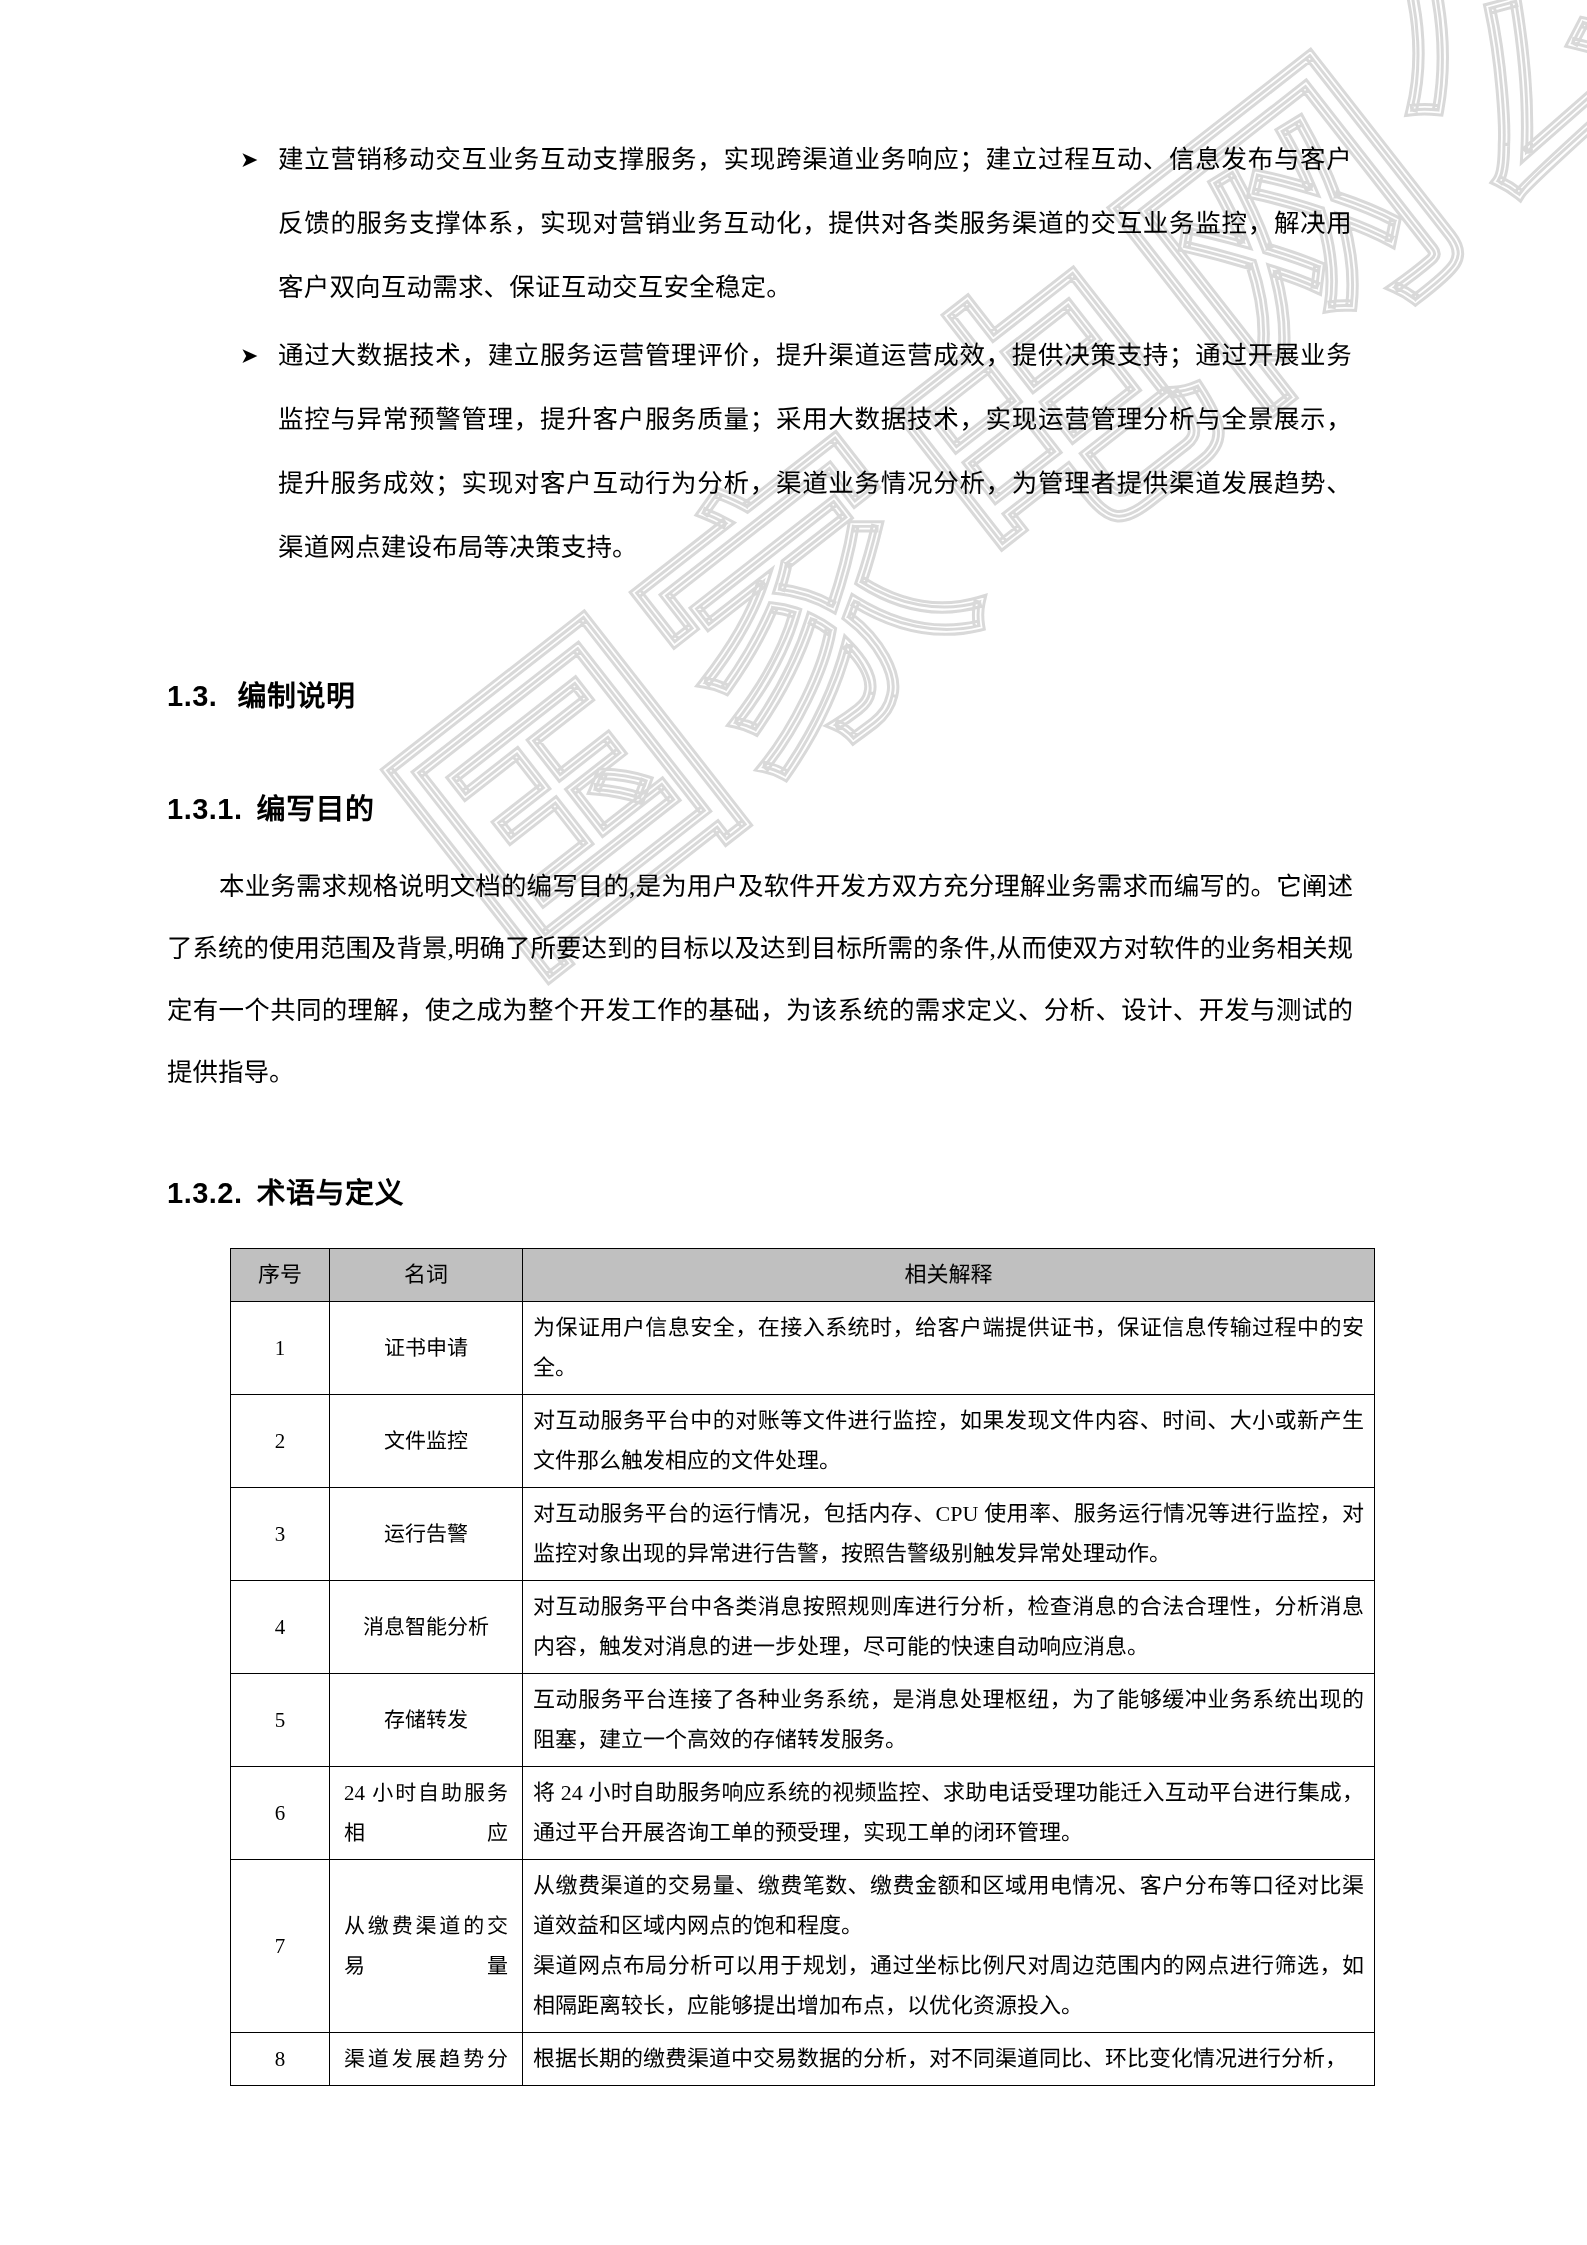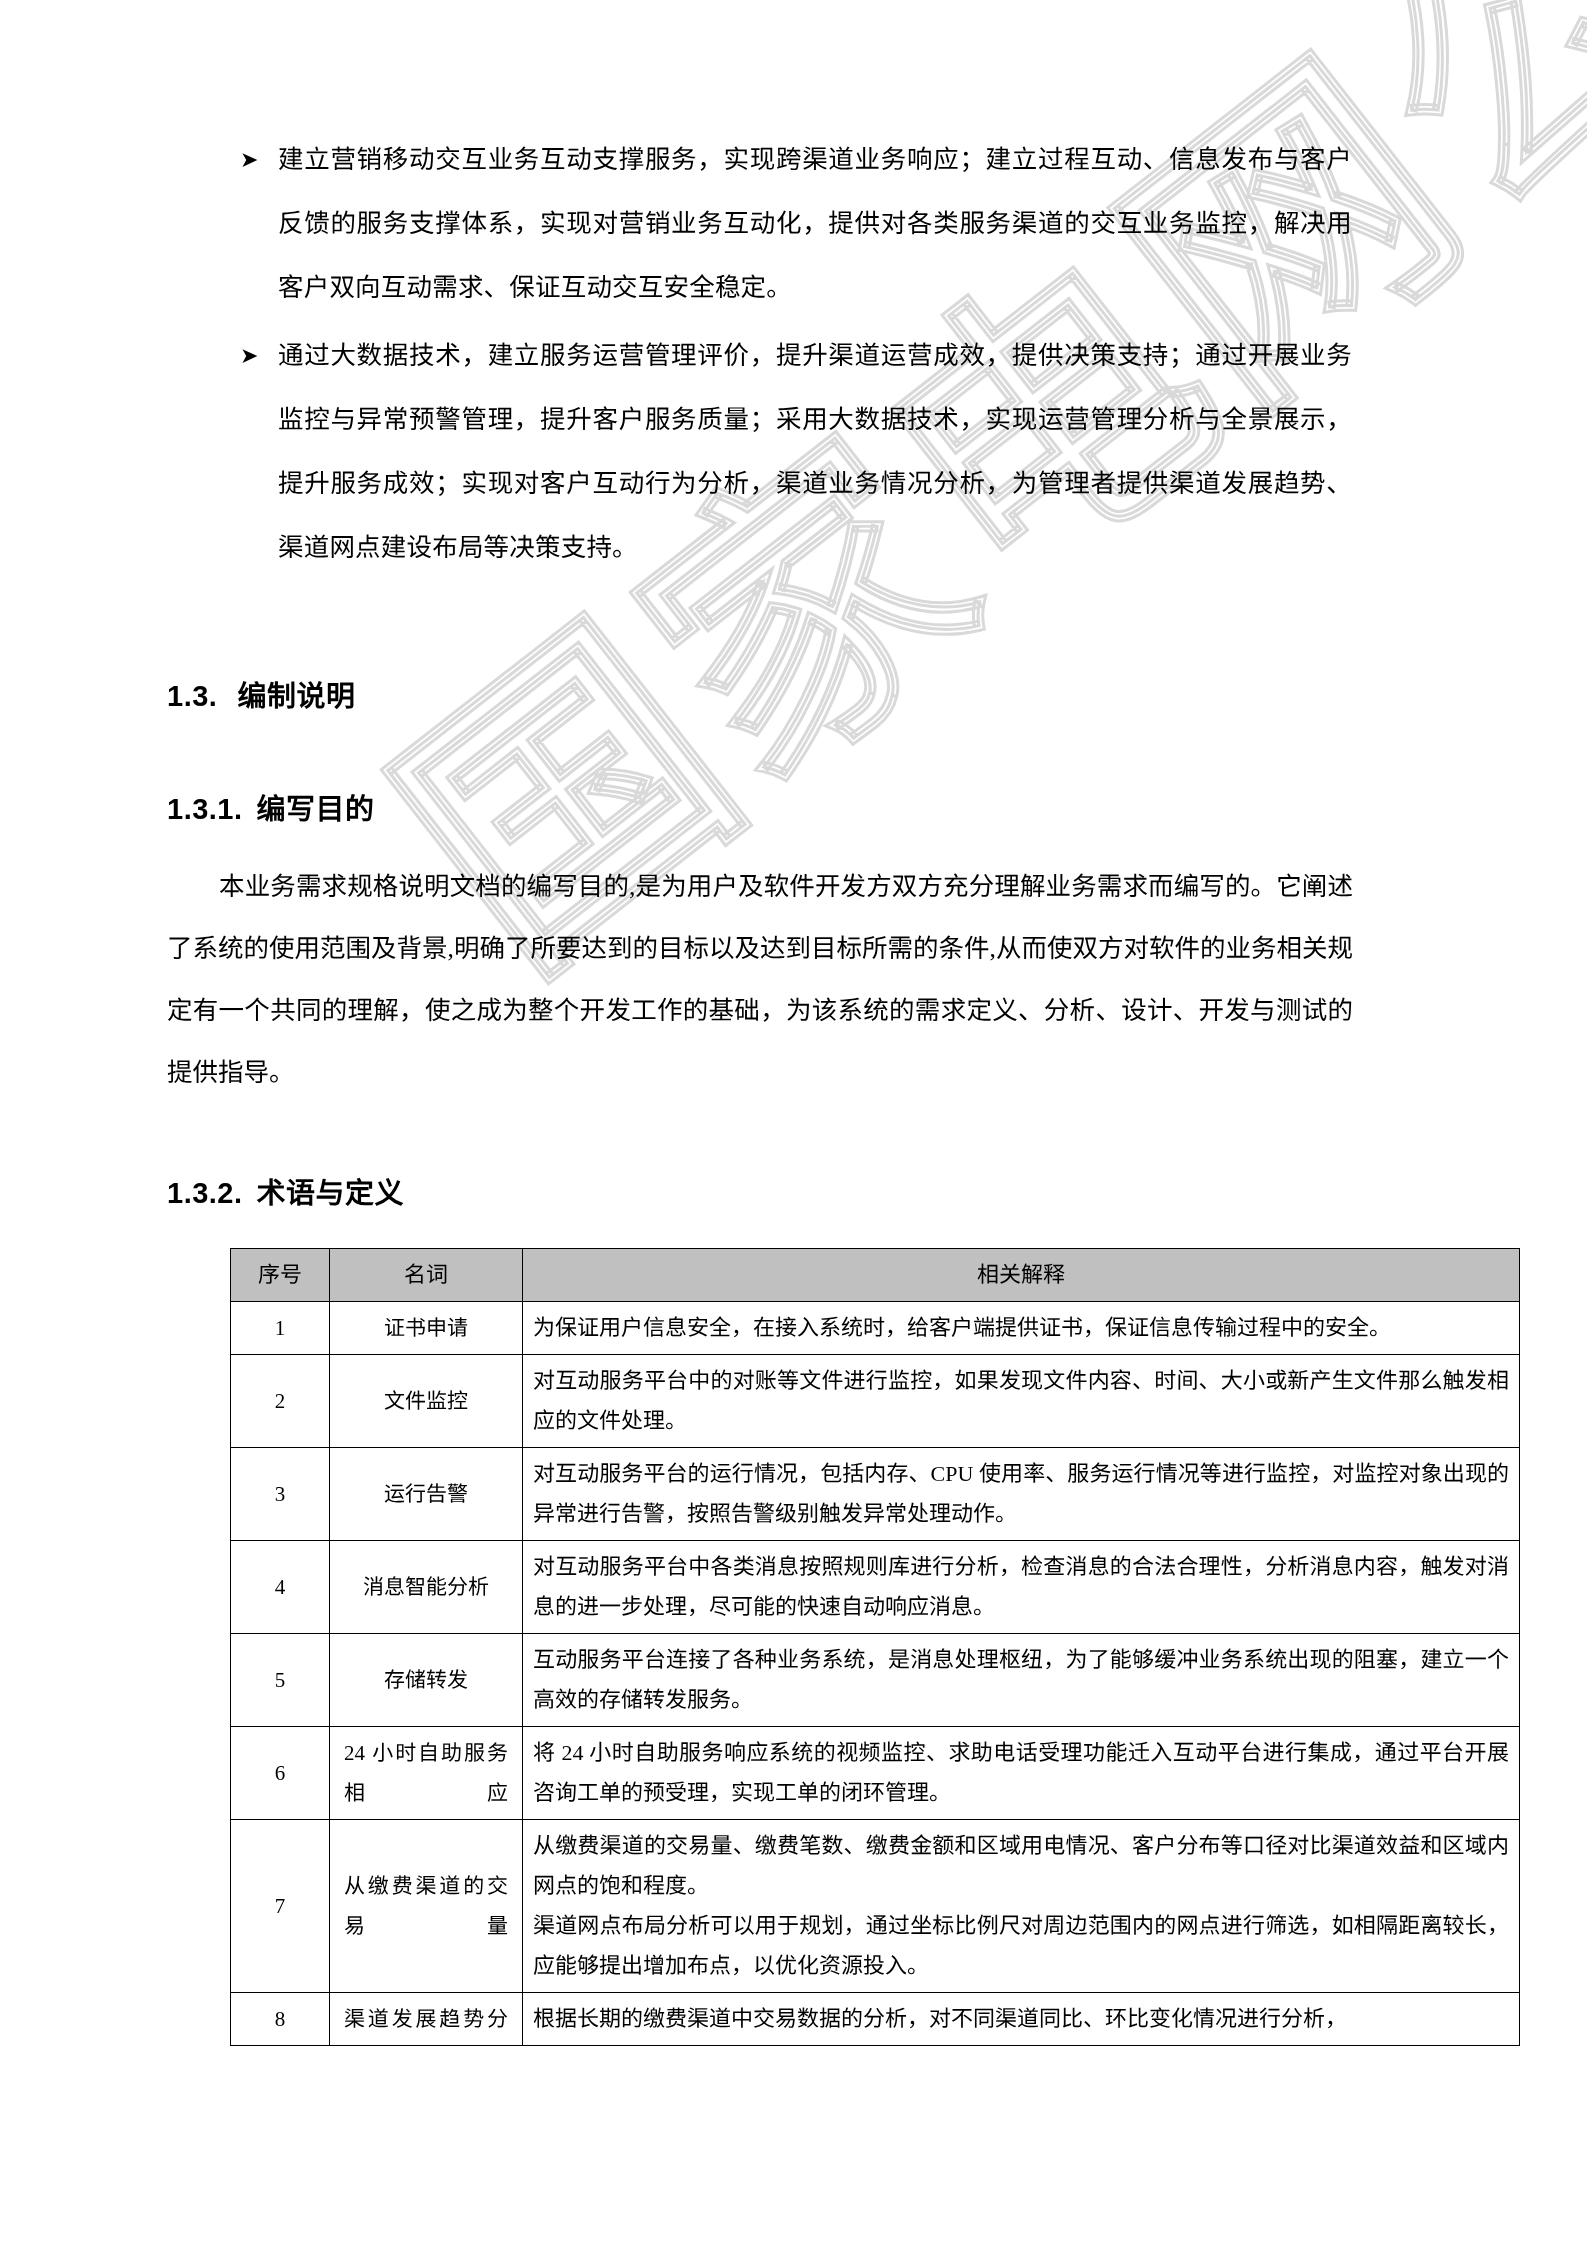--- a/index.html
+++ b/index.html
@@ -114,21 +114,21 @@
     line-height: 62px;
     text-align: justify;
     text-justify: inter-ideograph;
     margin: 0;
   }
   .body-para .indent { display: inline-block; width: 52px; }
 
   
   table.terms {
     border-collapse: collapse;
-    width: 1290px;
+    width: 1145px;
     table-layout: fixed;
     font-size: 21px;
   }
   table.terms th,
   table.terms td {
     border: 1px solid #000000;
     padding: 6px 10px;
     vertical-align: middle;
     line-height: 40px;
   }

